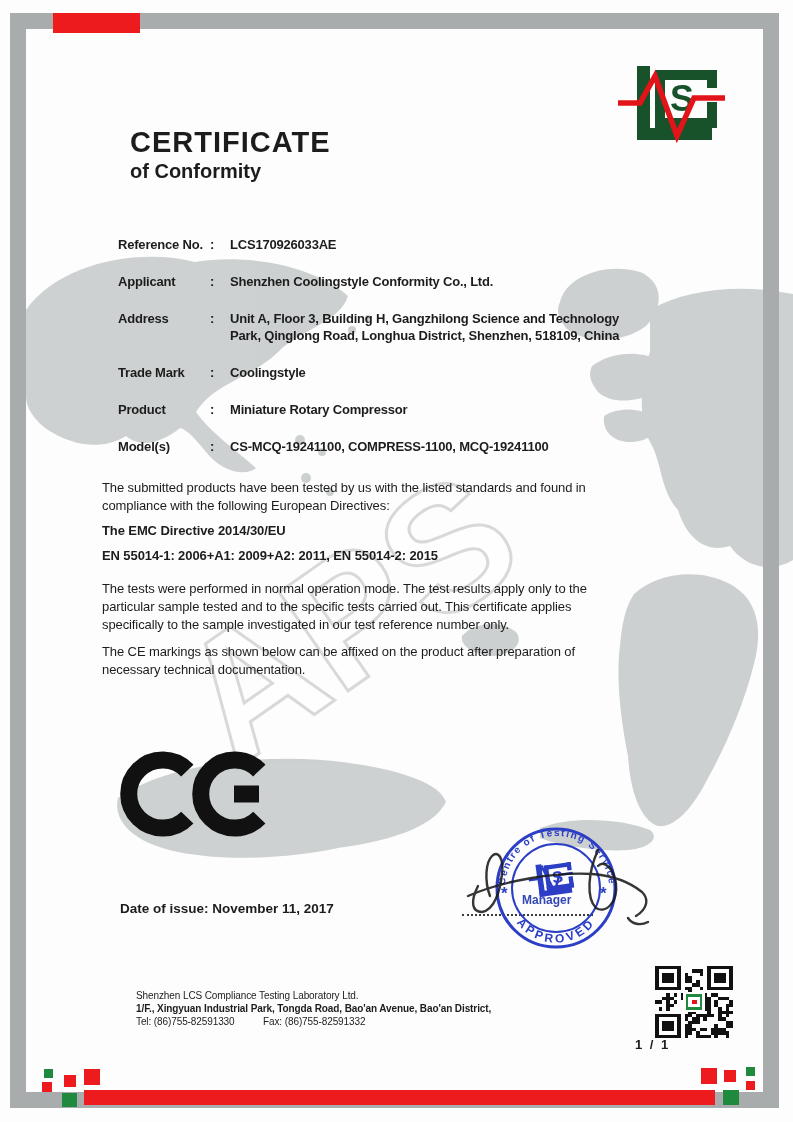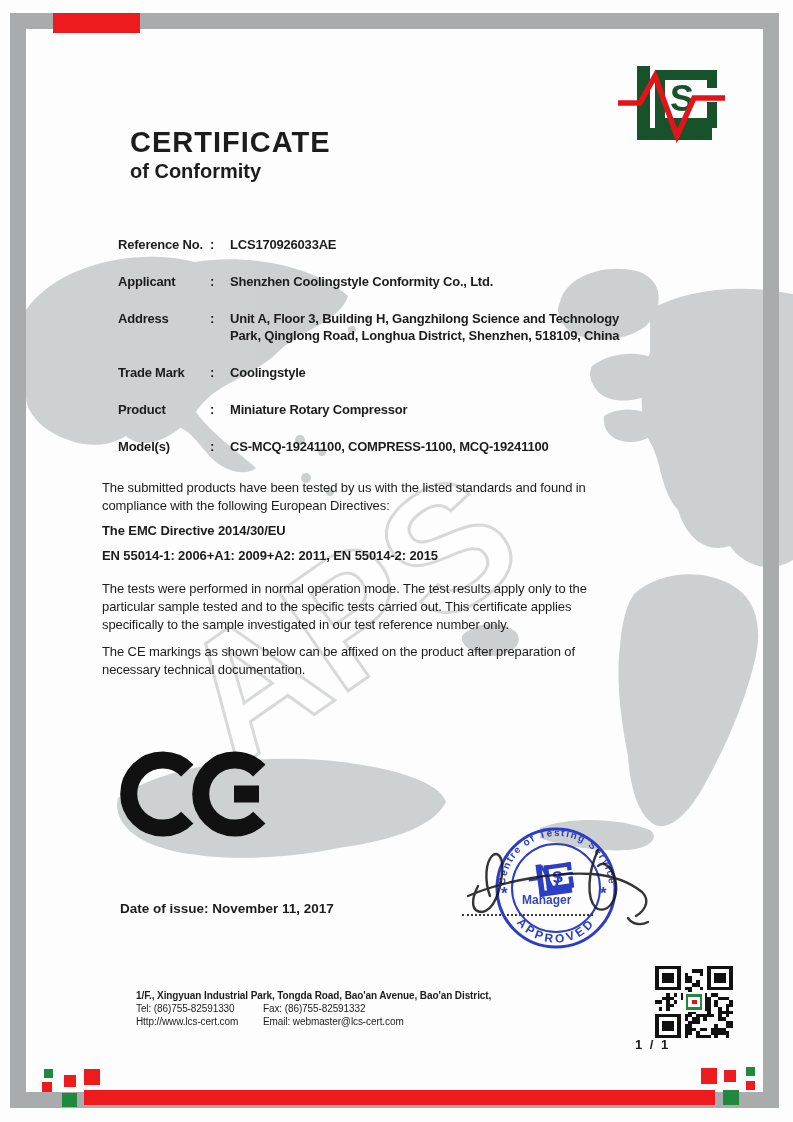--- a/index.html
+++ b/index.html
@@ -205,28 +205,25 @@
       <path d="M18,48 C10,64 12,74 22,74 C34,72 40,54 42,36 C44,20 38,12 32,18 C26,24 24,42 30,58"></path>
       <path d="M8,58 C45,42 96,34 132,36 C158,38 172,46 182,54 C190,62 186,72 176,78"></path>
       <path d="M138,12 C128,34 126,60 136,70 C146,76 158,64 156,46 C154,30 144,22 138,28"></path>
       <path d="M168,80 C172,86 180,88 188,84"></path>
     </g>
   </svg>
 
   <div class="abs manager">Manager</div>
 
   <div class="abs footer">
+    <div>Shenzhen LCS Compliance Testing Laboratory Ltd.</div>
     <div class="bold">1/F., Xingyuan Industrial Park, Tongda Road, Bao'an Avenue, Bao'an District,</div>
     <div class="fcols">
       <span class="c1">Tel: (86)755-82591330</span>
       <span>Fax: (86)755-82591332</span>
-    </div>
-    <div class="fcols">
-      <span class="c1">Http://www.lcs-cert.com</span>
-      <span>Email: webmaster@lcs-cert.com</span>
     </div>
   </div>
 
   <div class="abs pagenum">1 / 1</div>
 
   <svg class="abs" id="qr" style="left:655px;top:966px;z-index:5;" width="78" height="72" viewBox="0 0 21 21" preserveAspectRatio="none" shape-rendering="crispEdges">
       <rect x="10" y="1" width="1" height="1" fill="#111"></rect>
       <rect x="11" y="1" width="1" height="1" fill="#111"></rect>
       <rect x="12" y="1" width="1" height="1" fill="#111"></rect>
       <rect x="8" y="2" width="1" height="1" fill="#111"></rect>

